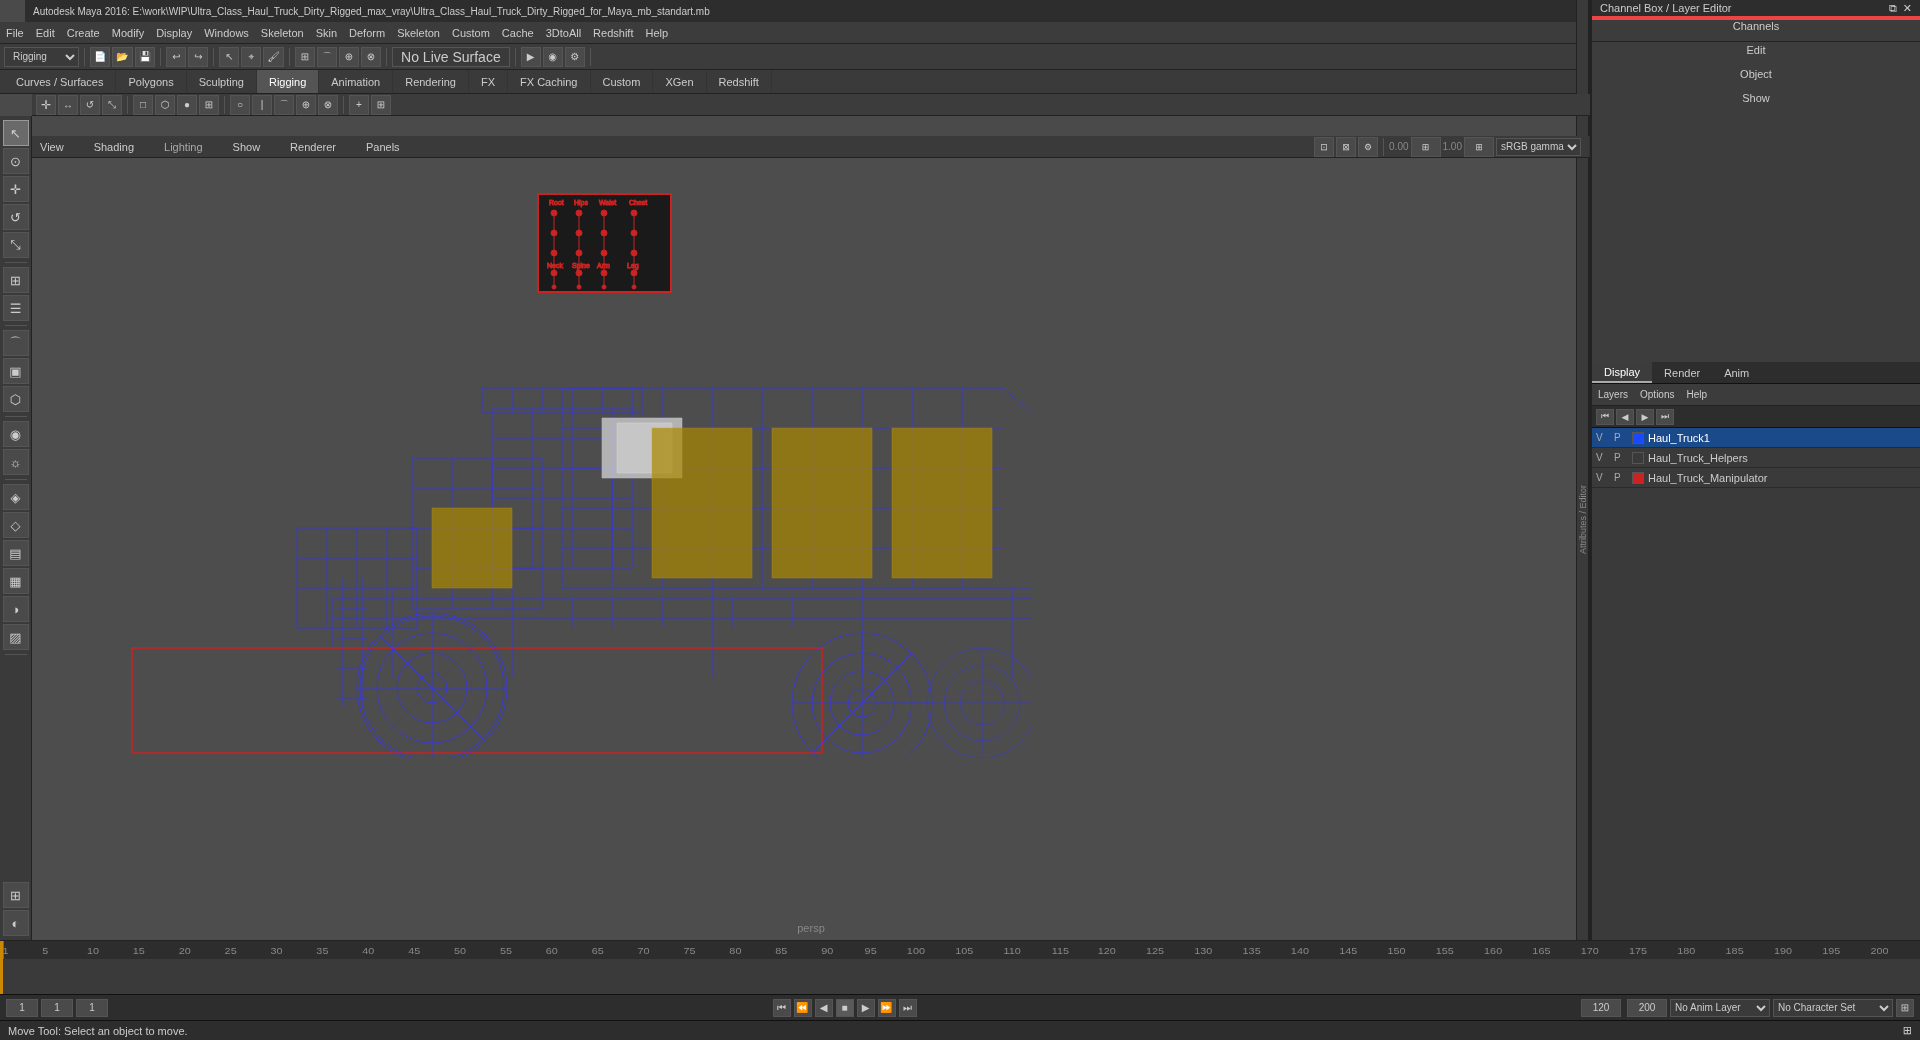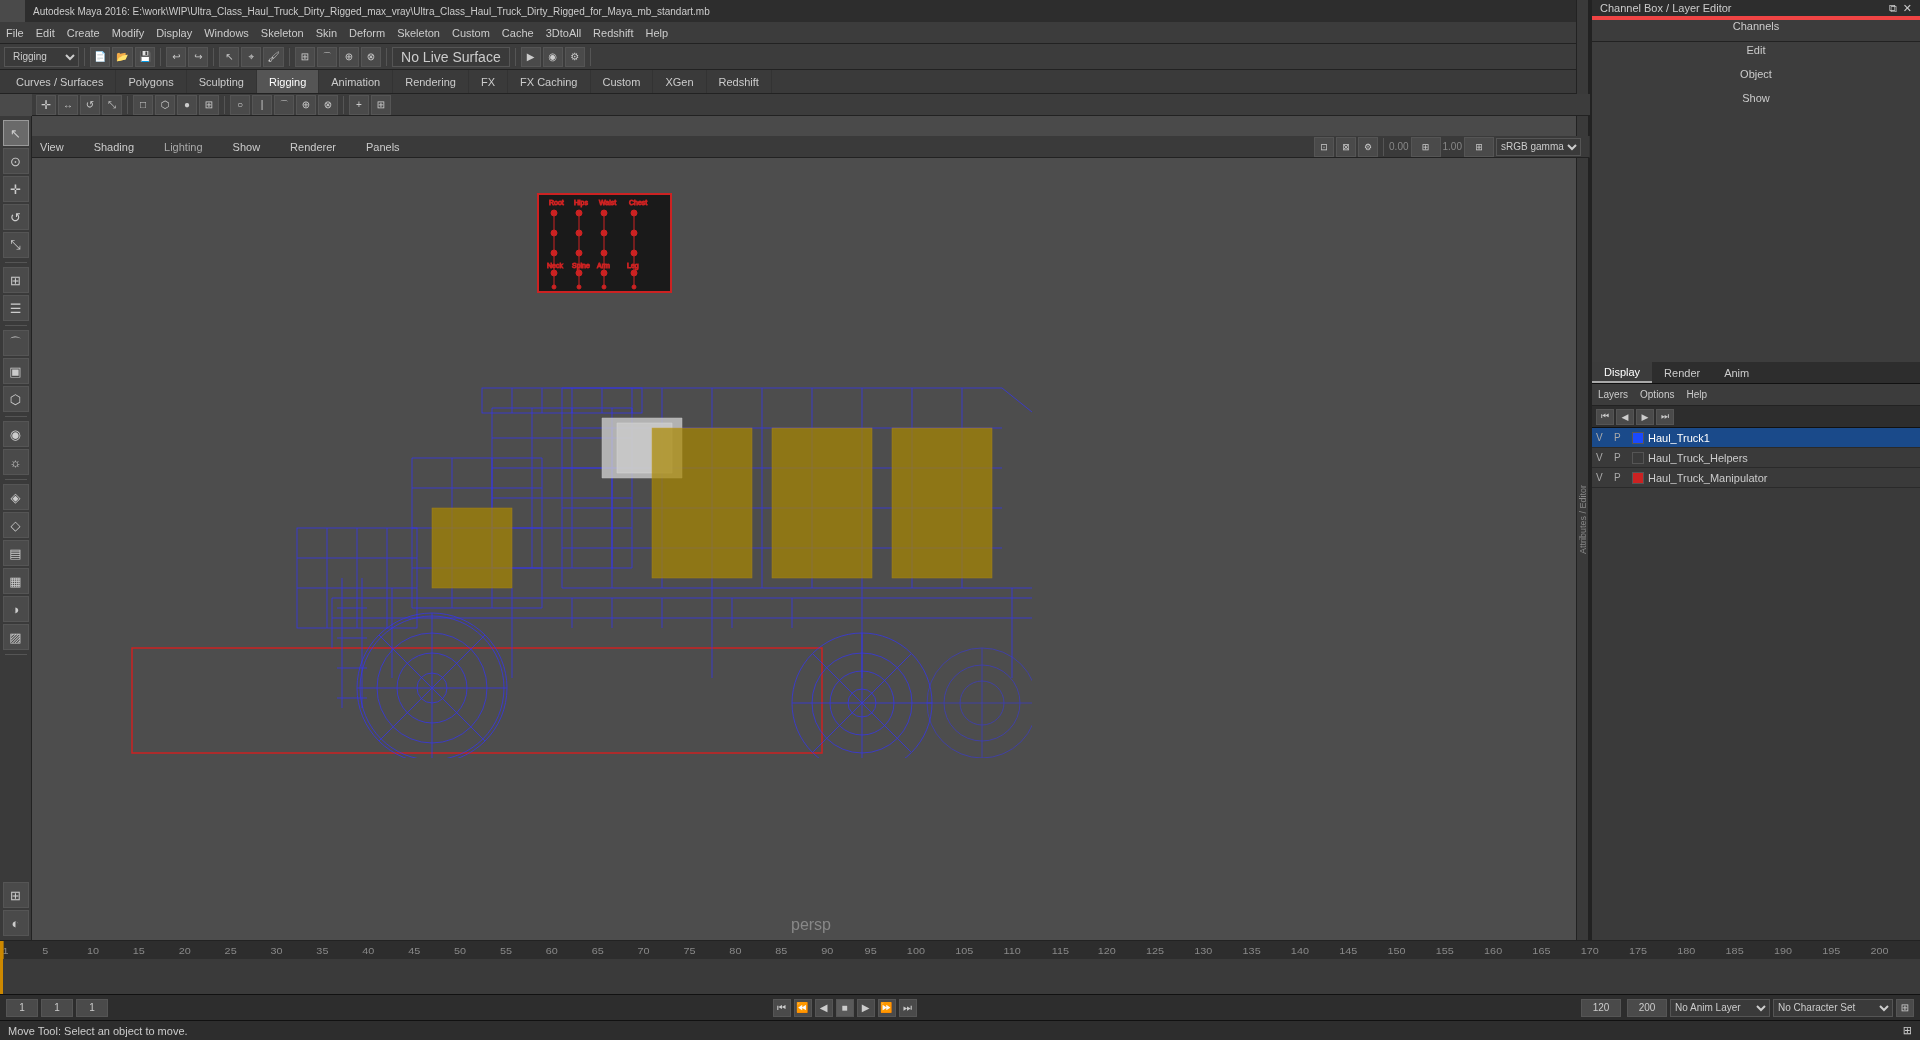--- a/index.html
+++ b/index.html
@@ -558,21 +558,21 @@
     <g class="truck-wire">
       <rect x="370" y="60" width="160" height="25"></rect>
       <line x1="400" y1="60" x2="400" y2="85"></line>
       <line x1="430" y1="60" x2="430" y2="85"></line>
       <line x1="460" y1="60" x2="460" y2="85"></line>
       <line x1="490" y1="60" x2="490" y2="85"></line>
       <line x1="520" y1="60" x2="520" y2="85"></line>
     </g>
   </svg>
 
-  <div id="viewport-label" style="position:absolute; bottom:6px; left:50%; transform:translateX(-50%); font-size:16px; color:#888;">persp</div>
+  <div id="viewport-label" style="position:absolute; bottom:6px; left:50%; transform:translateX(-50%); font-size:11px; color:#888;">persp</div>
 </div>
 
 <div id="channel-box">
 
   <div id="channel-title-bar">
     <span>Channel Box / Layer Editor</span>
     <div id="channel-title-bar-right">
       <span>⧉</span>
       <span>✕</span>
     </div>

